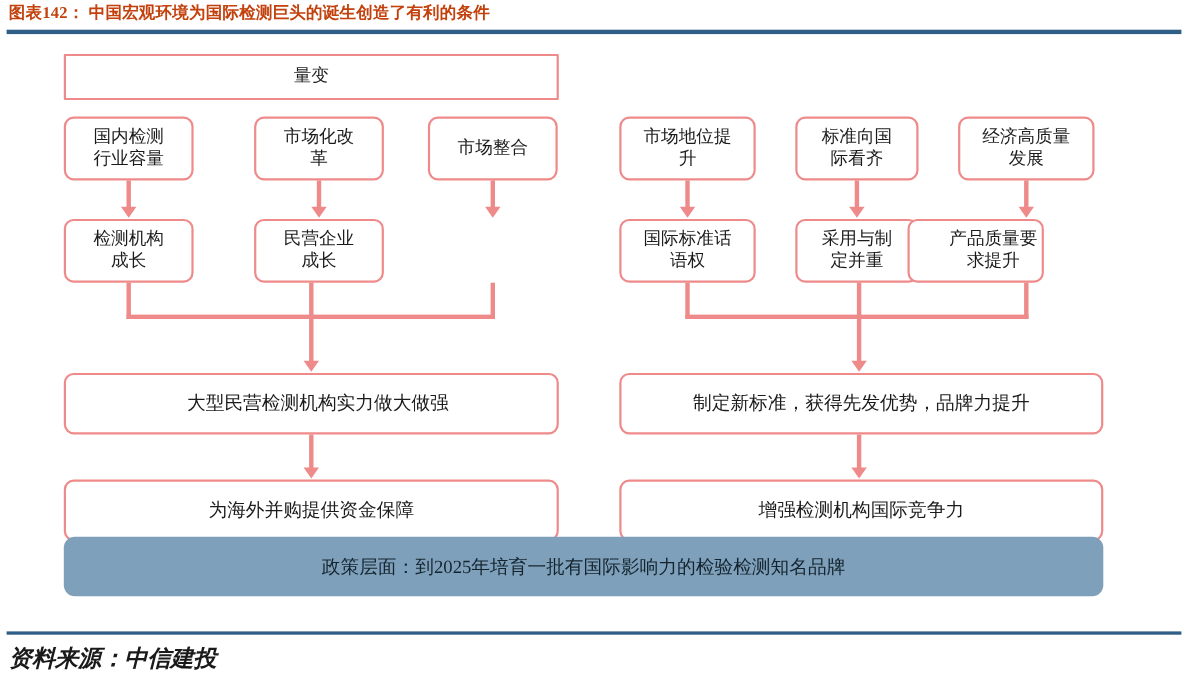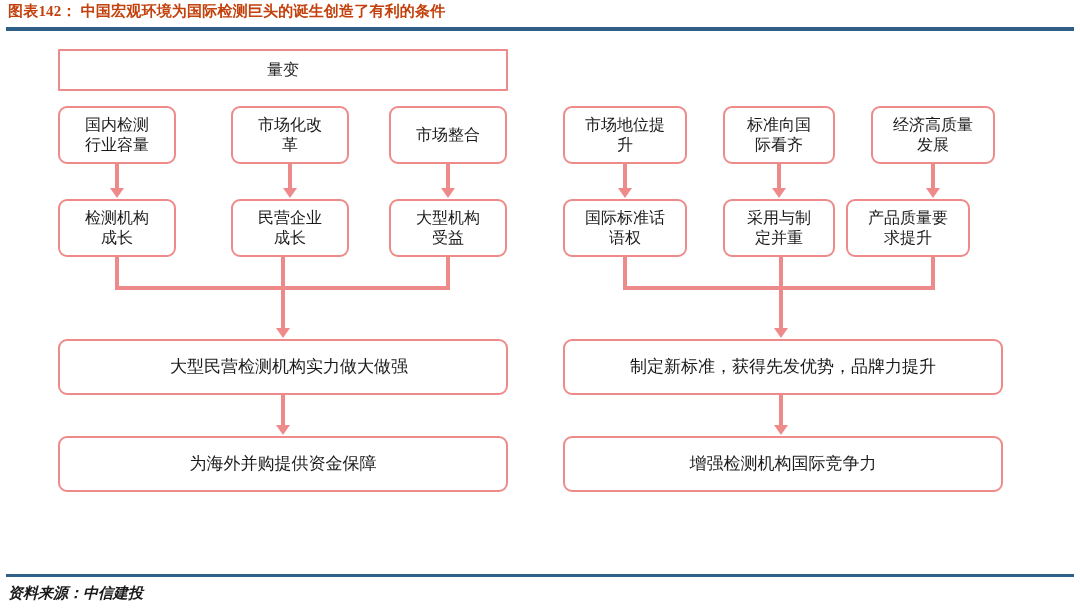--- a/index.html
+++ b/index.html
@@ -122,21 +122,21 @@
     left: 6px;
     top: 8px;
     width: 1068px;
     height: 3px;
     background: #2f5f86;
   }
   #source-note {
     position: absolute;
     left: 8px;
     top: 18px;
-    font-size: 15px;
+    font-size: 21px;
     font-style: italic;
     font-weight: bold;
     color: #1a1a1a;
     white-space: nowrap;
   }
 </style>
 </head>
 <body>
 
 <div id="figure-header">
@@ -170,24 +170,20 @@
   <div class="arrow-head" style="left:441px; top:152px;"></div>
 
   <div class="node" style="left:58px; top:163px; width:118px; height:58px;">
     <span class="label">检测机构
 成长</span>
   </div>
   <div class="node" style="left:231px; top:163px; width:118px; height:58px;">
     <span class="label">民营企业
 成长</span>
   </div>
-  <div class="node" style="left:389px; top:163px; width:118px; height:58px;">
-    <span class="label">大型机构
-受益</span>
-  </div>
 
   <div class="conn-v" style="left:115px; top:221px; height:33px;"></div>
   <div class="conn-v" style="left:446px; top:221px; height:33px;"></div>
   <div class="conn-h" style="left:115px; top:250px; width:335px;"></div>
   <div class="conn-v" style="left:281px; top:221px; height:72px;"></div>
   <div class="arrow-head" style="left:276px; top:292px;"></div>
 
   <div class="node wide" style="left:58px; top:303px; width:450px; height:56px;padding-left:16px;">
     <span class="label">大型民营检测机构实力做大做强</span>
   </div>
@@ -221,21 +217,21 @@
   <div class="arrow-head" style="left:926px; top:152px;"></div>
 
   <div class="node" style="left:563px; top:163px; width:124px; height:58px;">
     <span class="label">国际标准话
 语权</span>
   </div>
   <div class="node" style="left:723px; top:163px; width:112px; height:58px;">
     <span class="label">采用与制
 定并重</span>
   </div>
-  <div class="node" style="left:846px; top:163px; width:124px; height:58px;">
+  <div class="node" style="left:825px; top:163px; width:124px; height:58px;justify-content:flex-end;">
     <span class="label">产品质量要
 求提升</span>
   </div>
 
   <div class="conn-v" style="left:623px; top:221px; height:33px;"></div>
   <div class="conn-v" style="left:931px; top:221px; height:33px;"></div>
   <div class="conn-h" style="left:623px; top:250px; width:312px;"></div>
   <div class="conn-v" style="left:779px; top:221px; height:72px;"></div>
   <div class="arrow-head" style="left:774px; top:292px;"></div>
 
@@ -243,19 +239,22 @@
     <span class="label">制定新标准，获得先发优势，品牌力提升</span>
   </div>
 
   <div class="conn-v" style="left:779px; top:359px; height:31px;"></div>
   <div class="arrow-head" style="left:774px; top:389px;"></div>
 
   <div class="node wide" style="left:563px; top:400px; width:440px; height:56px;font-family:Liberation Serif, serif;">
     <span class="label">增强检测机构国际竞争力</span>
   </div>
 
+  <div id="policy-bar" style="left:58px; top:452px; width:945px; height:54px;">
+    <span class="label">政策层面：到2025年培育一批有国际影响力的检验检测知名品牌</span>
+  </div>
 
 </div>
 
 <div id="figure-footer">
   <div id="footer-rule"></div>
   <div id="source-note">资料来源：中信建投</div>
 </div>
 
 </body></html>

